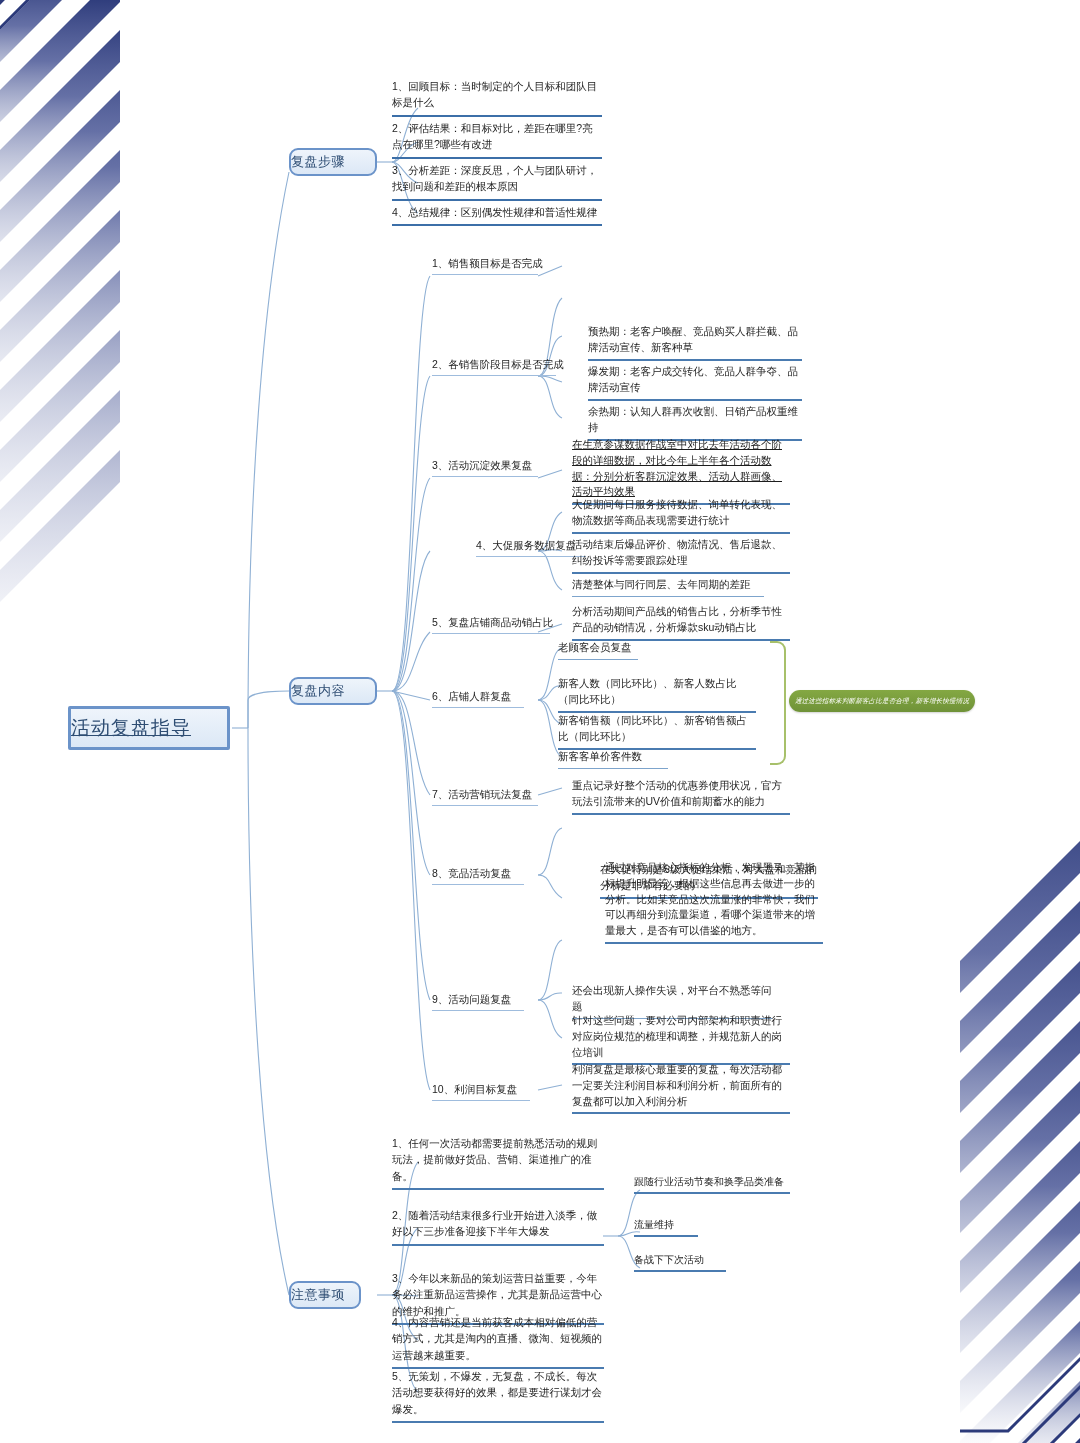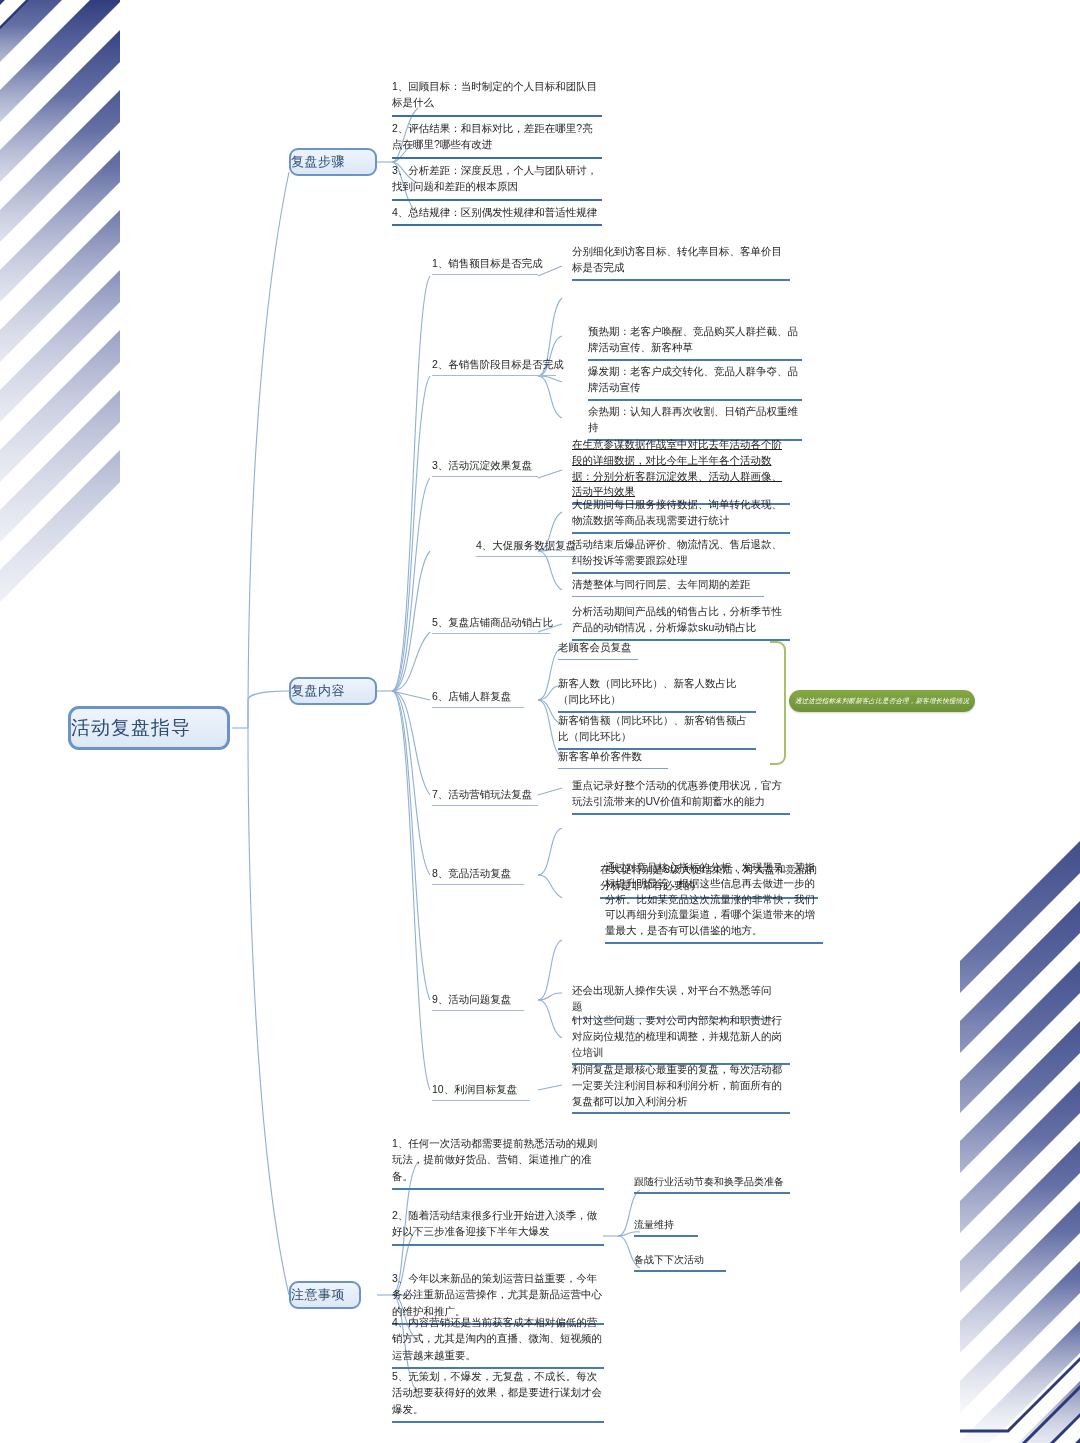--- a/index.html
+++ b/index.html
@@ -28,21 +28,21 @@
     border-radius:9px;
     background:linear-gradient(180deg,#eef4fb 0%,#dce8f6 100%);
     color:#2e4d73;
     display:flex;align-items:center;justify-content:flex-start;
     text-align:center;
     line-height:1.2;
   }
   .root{
     left:68px;top:706px;width:162px;height:44px;
     font-size:19px;letter-spacing:1px;
-    border-width:3px;border-radius:11px;
+    border-width:3px;border-radius:2px;text-decoration:underline;
   }
   .branch{
     font-size:13px;letter-spacing:0.5px;height:28px;
   }
   #n-steps   {left:289px;top:148px;width:88px;}
   #n-content {left:289px;top:677px;width:88px;}
   #n-notes   {left:289px;top:1281px;width:72px;}
 
   
   .topic{
@@ -234,21 +234,20 @@
   <div class="node step" style="left:392px;top:78px;width:210px;">1、回顾目标：当时制定的个人目标和团队目标是什么</div>
   <div class="node step" style="left:392px;top:120px;width:210px;">2、评估结果：和目标对比，差距在哪里?亮点在哪里?哪些有改进</div>
   <div class="node step" style="left:392px;top:162px;width:210px;">3、分析差距：深度反思，个人与团队研讨，找到问题和差距的根本原因</div>
   <div class="node step" style="left:392px;top:204px;width:210px;">4、总结规律：区别偶发性规律和普适性规律</div>
 
   <div class="node boxnode branch" id="n-content">
     <span>复盘内容</span>
   </div>
 
   <div class="node topic" style="left:432px;top:256px;width:106px;">1、销售额目标是否完成</div>
-  <div class="node leaf" style="left:572px;top:244px;width:218px;">分别细化到访客目标、转化率目标、客单价目标是否完成</div>
 
   <div class="node topic" style="left:432px;top:357px;width:124px;">2、各销售阶段目标是否完成</div>
   <div class="node leaf" style="left:588px;top:324px;width:214px;">预热期：老客户唤醒、竞品购买人群拦截、品牌活动宣传、新客种草</div>
   <div class="node leaf" style="left:588px;top:364px;width:214px;">爆发期：老客户成交转化、竞品人群争夺、品牌活动宣传</div>
   <div class="node leaf" style="left:588px;top:404px;width:214px;">余热期：认知人群再次收割、日销产品权重维持</div>
 
   <div class="node topic" style="left:432px;top:458px;width:106px;">3、活动沉淀效果复盘</div>
   <div class="node leaf" style="left:572px;top:437px;width:218px;text-decoration:underline;">在生意参谋数据作战室中对比去年活动各个阶段的详细数据，对比今年上半年各个活动数据：分别分析客群沉淀效果、活动人群画像、活动平均效果</div>
 
   <div class="node topic" style="left:432px;top:538px;width:110px;margin-left:44px;">4、大促服务数据复盘</div>

